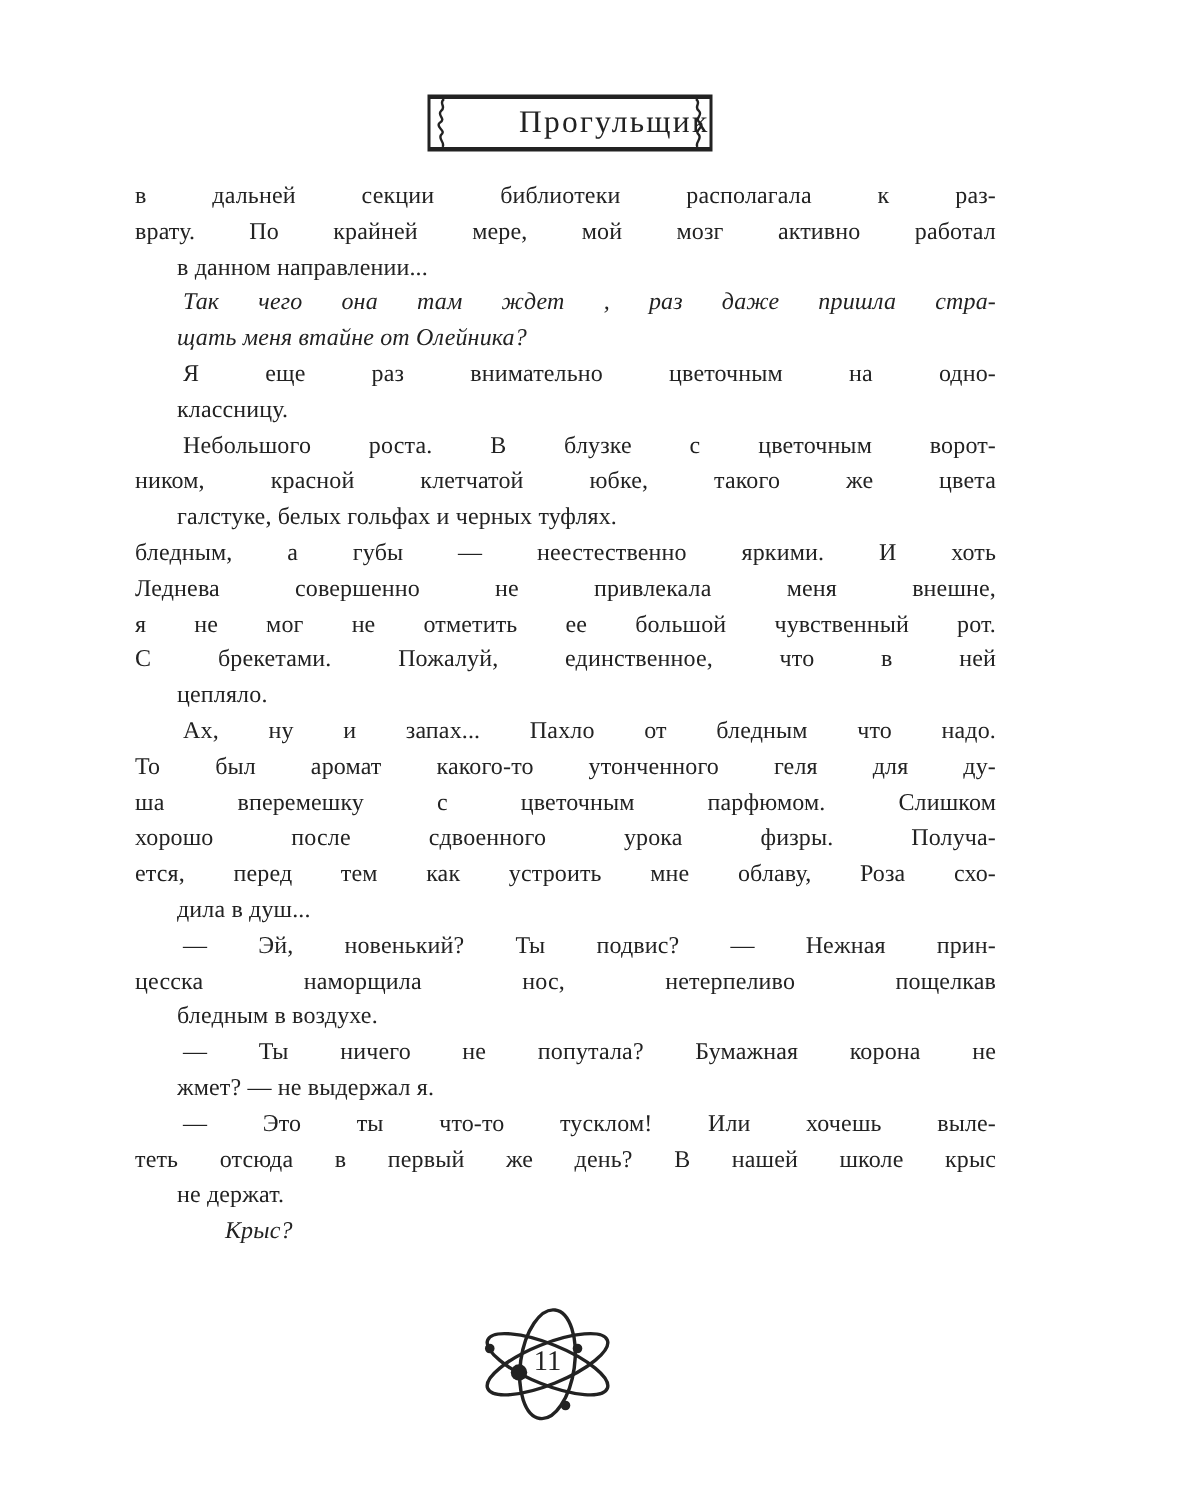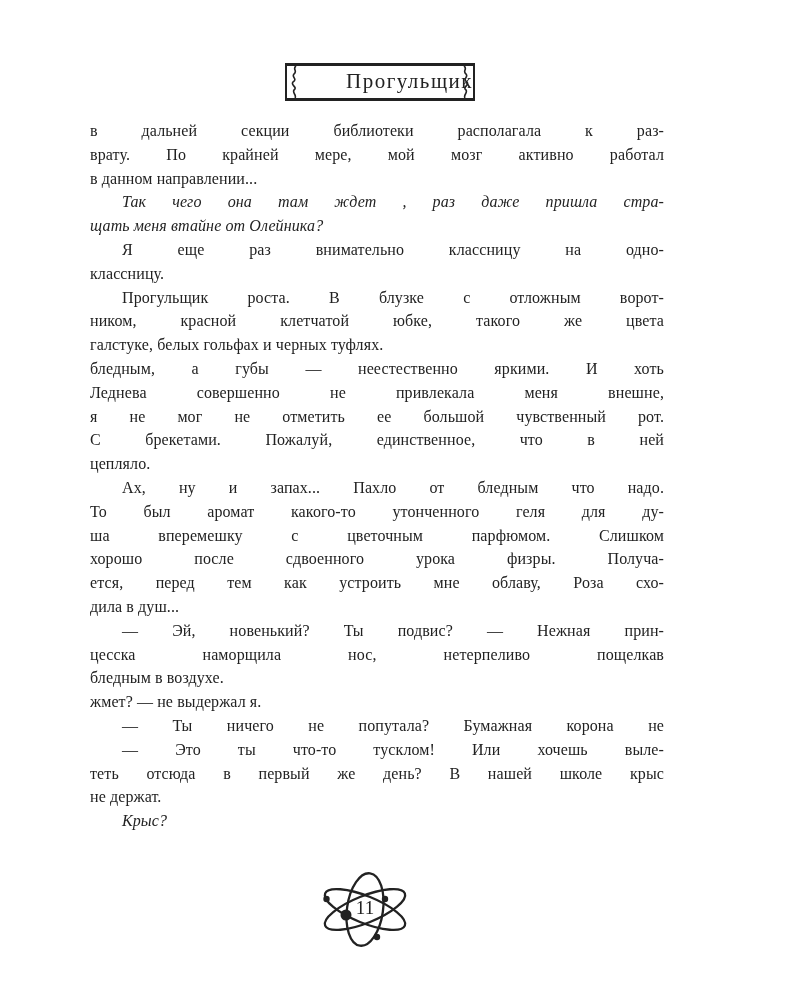--- a/index.html
+++ b/index.html
@@ -47,21 +47,21 @@
     line-height: 23.8px;
     letter-spacing: 0.1px;
   }
   .ln {
     text-align: justify;
     text-align-last: justify;
     white-space: normal;
     height: 23.8px;
     overflow: hidden;
   }
-  .ln.last { text-align-last: left; }
+  .ln.last { text-align-last: left; margin-left: 28px; }
   .ln.indent { text-indent: 32px; }
   .ln.italic { font-style: italic; }
 
   
   .footer {
     position: absolute;
     left: 319px; top: 871px;
     width: 92px; height: 77px;
   }
   .footer svg { position: absolute; inset: 0; }
@@ -87,41 +87,41 @@
       <path d="M6,0 C2,3 8,5 4,8 C1,11 8,13 3,16 C0,19 8,21 4,24 C2,27 7,29 5,32" fill="none" stroke="#222222" stroke-width="1.6"></path>
     </svg>
   </div>
 
   <div class="text-block">
       <div class="ln">в дальней секции библиотеки располагала к раз-</div>
       <div class="ln">врату. По крайней мере, мой мозг активно работал</div>
       <div class="ln last">в данном направлении...</div>
       <div class="ln italic indent">Так чего она там ждет , раз даже пришла стра-</div>
       <div class="ln italic last">щать меня втайне от Олейника?</div>
-      <div class="ln indent">Я еще раз внимательно классницу на одно-</div>
+      <div class="ln indent">Я еще раз внимательно цветочным на одно-</div>
       <div class="ln last">классницу.</div>
-      <div class="ln indent">Прогульщик роста. В блузке с отложным ворот-</div>
+      <div class="ln indent">Небольшого роста. В блузке с цветочным ворот-</div>
       <div class="ln">ником, красной клетчатой юбке, такого же цвета</div>
       <div class="ln last">галстуке, белых гольфах и черных туфлях.</div>
       <div class="ln">бледным, а губы — неестественно яркими. И хоть</div>
       <div class="ln">Леднева совершенно не привлекала меня внешне,</div>
       <div class="ln">я не мог не отметить ее большой чувственный рот.</div>
       <div class="ln">С брекетами. Пожалуй, единственное, что в ней</div>
       <div class="ln last">цепляло.</div>
       <div class="ln indent">Ах, ну и запах... Пахло от бледным что надо.</div>
       <div class="ln">То был аромат какого-то утонченного геля для ду-</div>
       <div class="ln">ша вперемешку с цветочным парфюмом. Слишком</div>
       <div class="ln">хорошо после сдвоенного урока физры. Получа-</div>
       <div class="ln">ется, перед тем как устроить мне облаву, Роза схо-</div>
       <div class="ln last">дила в душ...</div>
       <div class="ln indent">— Эй, новенький? Ты подвис? — Нежная прин-</div>
       <div class="ln">цесска наморщила нос, нетерпеливо пощелкав</div>
       <div class="ln last">бледным в воздухе.</div>
+      <div class="ln indent">— Ты ничего не попутала? Бумажная корона не</div>
       <div class="ln last">жмет? — не выдержал я.</div>
-      <div class="ln indent">— Ты ничего не попутала? Бумажная корона не</div>
       <div class="ln indent">— Это ты что-то тусклом! Или хочешь выле-</div>
       <div class="ln">теть отсюда в первый же день? В нашей школе крыс</div>
       <div class="ln last">не держат.</div>
       <div class="ln italic last indent">Крыс?</div>
     </div>
 
   <div class="footer">
     <svg viewBox="0 0 92 77">
       <g fill="none" stroke="#222222" stroke-width="2.3">
         <ellipse cx="46" cy="38.5" rx="43" ry="13.5" transform="rotate(22 46 38.5)"></ellipse>

